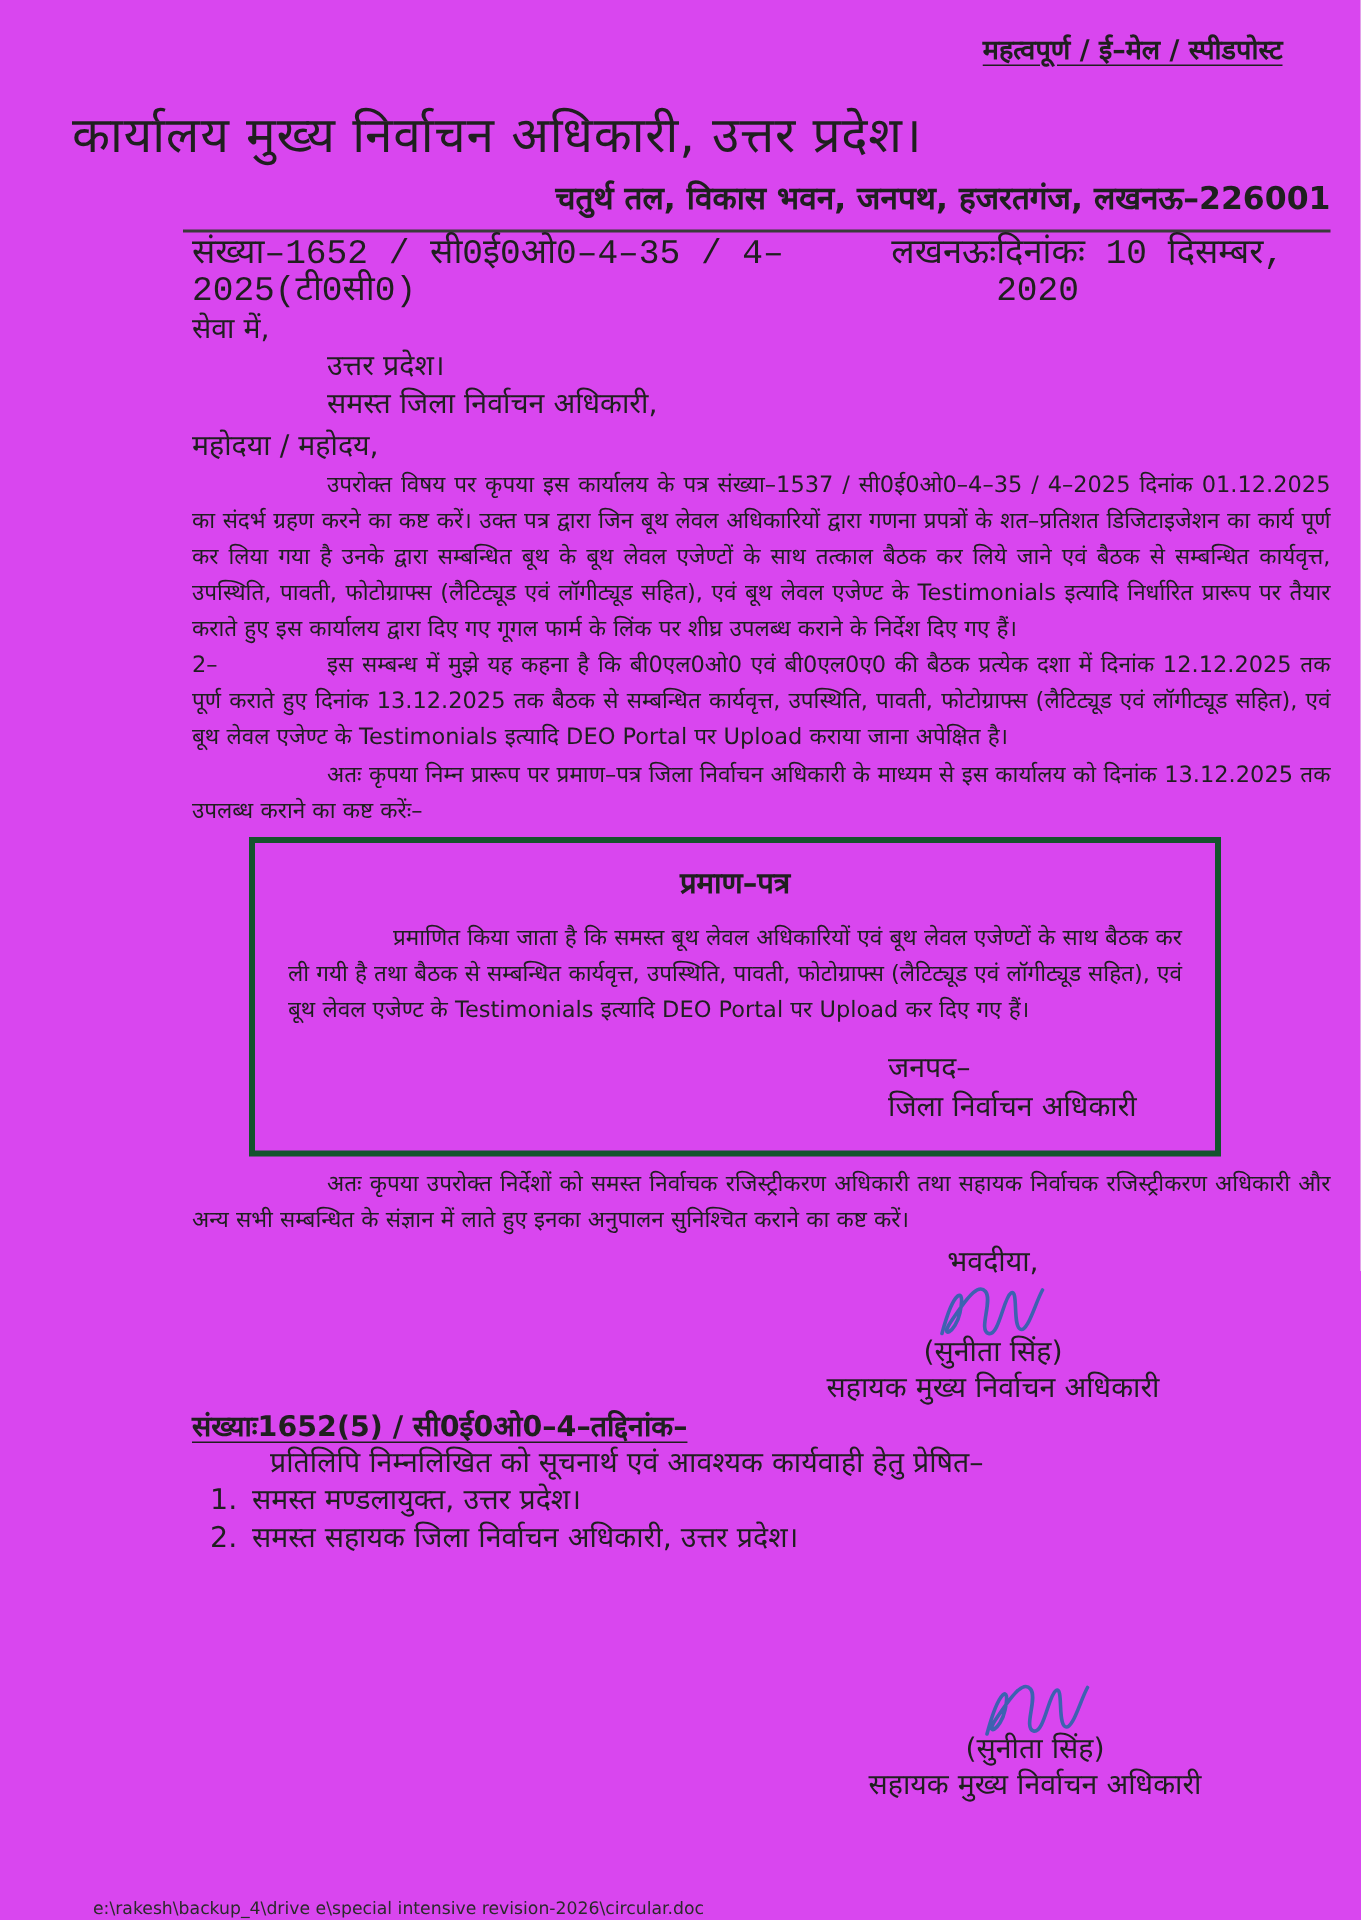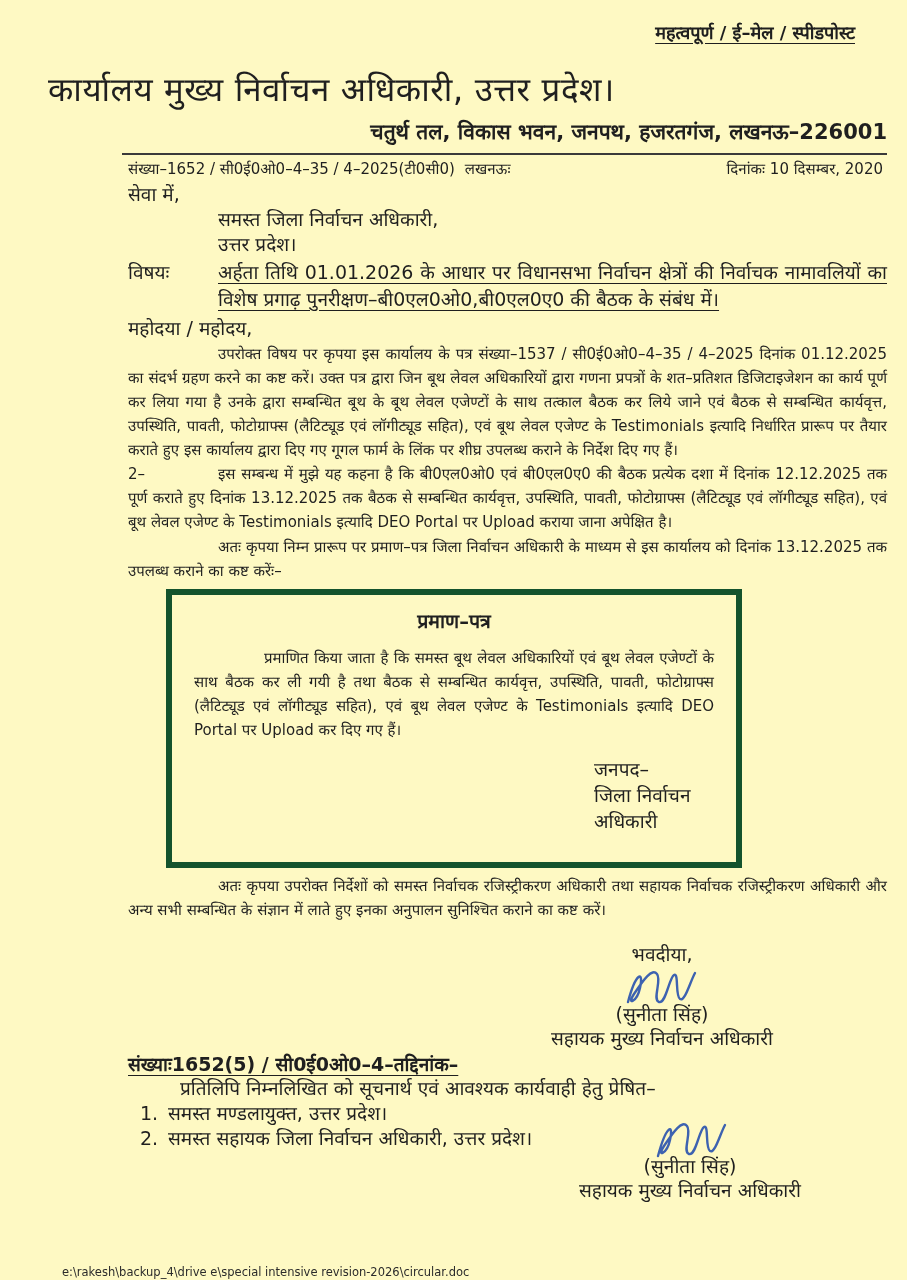--- a/index.html
+++ b/index.html
@@ -22,46 +22,46 @@
   .office-title {
     text-align:left; font-size:33px; font-weight:400;
     margin-top:22px; margin-left:-80px; letter-spacing:.5px;
   }
   .office-address {
     text-align:right; font-size:21px; font-weight:700;
     margin-top:6px; margin-left:-80px;
   }
   .rule { border-top:2.5px solid #3a3a3a; margin:8px 0 2px -6px; }
   .body-text { font-size:15px; line-height:24px; }
-  .ref-row { display:flex; font-size:15px; font-weight:500; line-height:25px; }
+  .ref-row { display:flex; font-size:23px; font-weight:500; line-height:25px;font-family:Liberation Mono, monospace; }
   .ref-row .place { margin-left:10px; }
   .ref-row .spacer { flex:1; }
   .ref-row .date { margin-right:4px; }
   .addr-indent { margin-left:90px; line-height:25px; font-size:19px; }
   .salutation { line-height:25px; font-size:19px; }
   .subject-block { position:relative; margin-top:2px; }
   .subject-label { position:absolute; left:0; top:0; font-size:19px; font-weight:500; }
   .subject-text {
     margin-left:90px; font-size:19px; font-weight:500; line-height:27px;
     text-align:justify; text-decoration:underline; text-underline-offset:4px;
   }
   .greeting { font-size:19px; line-height:26px; margin-top:2px; }
   .para { text-align:justify; text-indent:90px; margin-top:1px; }
   .para-numbered { position:relative; text-align:justify; text-indent:90px; }
   .para-num { position:absolute; left:0; top:0; text-indent:0; }
   .cert-box {
-    width:576px; margin:6px 0 6px 38px;
-    border:6px solid #14532d;
-    padding:12px 22px 28px 22px;
+    width:648px; margin:6px 0 6px 38px;
+    border:4px solid #14532d;
+    padding:12px 22px 16px 22px;
   }
   .cert-title { text-align:center; font-size:19.5px; font-weight:700; margin-bottom:12px; }
   .cert-body { text-align:justify; text-indent:70px; }
   .cert-sign { margin-left:400px; margin-top:14px; line-height:26px; font-size:19px; }
   .closing-block {
-    width:330px; margin:20px 60px 0 auto;
+    width:330px; margin:4px 60px 0 auto;
     text-align:center; font-size:19px; line-height:24px;
   }
   .sig-svg { display:block; margin:-2px auto -6px auto; }
   .copy-ref {
     font-size:19px; font-weight:700; line-height:24px; margin-top:2px;
     text-decoration:underline; text-underline-offset:4px;
   }
   .copy-intro { margin-left:52px; font-size:19px; line-height:25px; }
   .copy-item { display:flex; font-size:19px; line-height:25px; }
   .copy-item .num { width:40px; padding-left:12px; flex:0 0 auto; }
@@ -71,45 +71,41 @@
   }
   .footer-path {
     position:absolute; left:62px; top:1265px;
     font-size:11.5px; color:#2b2b2b;
     font-family:"DejaVu Sans","Liberation Sans",sans-serif;
   }
 </style>
 </head>
 <body>
 
-<div class="page" style="color: rgb(31, 31, 31); background: #fef9c3;">
+<div class="page" style="color: rgb(31, 31, 31); background: #d946ef;">
   <div class="content">
 
     <div class="dispatch">महत्वपूर्ण / ई–मेल / स्पीडपोस्ट</div>
 
     <div class="office-title">कार्यालय मुख्य निर्वाचन अधिकारी, उत्तर प्रदेश।</div>
     <div class="office-address">चतुर्थ तल, विकास भवन, जनपथ, हजरतगंज, लखनऊ–226001</div>
 
     <div class="rule"></div>
 
     <div class="ref-row">
       <span>संख्या–1652 / सी0ई0ओ0–4–35 / 4–2025(टी0सी0)</span>
       <span class="place">लखनऊः</span>
       <span class="spacer"></span>
       <span class="date">दिनांकः 10 दिसम्बर, 2020</span>
     </div>
 
     <div class="salutation">सेवा में,</div>
+    <div class="addr-indent">उत्तर प्रदेश।</div>
     <div class="addr-indent">समस्त जिला निर्वाचन अधिकारी,</div>
-    <div class="addr-indent">उत्तर प्रदेश।</div>
 
-    <div class="subject-block">
-      <span class="subject-label">विषयः</span>
-      <div class="subject-text">अर्हता तिथि 01.01.2026 के आधार पर विधानसभा निर्वाचन क्षेत्रों की निर्वाचक नामावलियों का विशेष प्रगाढ़ पुनरीक्षण–बी0एल0ओ0,बी0एल0ए0 की बैठक के संबंध में।</div>
-    </div>
 
     <div class="greeting">महोदया / महोदय,</div>
 
     <div class="para body-text">उपरोक्त विषय पर कृपया इस कार्यालय के पत्र संख्या–1537 / सी0ई0ओ0–4–35 / 4–2025 दिनांक 01.12.2025 का संदर्भ ग्रहण करने का कष्ट करें। उक्त पत्र द्वारा जिन बूथ लेवल अधिकारियों द्वारा गणना प्रपत्रों के शत–प्रतिशत डिजिटाइजेशन का कार्य पूर्ण कर लिया गया है उनके द्वारा सम्बन्धित बूथ के बूथ लेवल एजेण्टों के साथ तत्काल बैठक कर लिये जाने एवं बैठक से सम्बन्धित कार्यवृत्त, उपस्थिति, पावती, फोटोग्राफ्स (लैटिट्यूड एवं लॉगीट्यूड सहित), एवं बूथ लेवल एजेण्ट के Testimonials इत्यादि निर्धारित प्रारूप पर तैयार कराते हुए इस कार्यालय द्वारा दिए गए गूगल फार्म के लिंक पर शीघ्र उपलब्ध कराने के निर्देश दिए गए हैं।</div>
 
     <div class="para-numbered body-text">
       <span class="para-num">2–</span>
       <span>इस सम्बन्ध में मुझे यह कहना है कि बी0एल0ओ0 एवं बी0एल0ए0 की बैठक प्रत्येक दशा में दिनांक 12.12.2025 तक पूर्ण कराते हुए दिनांक 13.12.2025 तक बैठक से सम्बन्धित कार्यवृत्त, उपस्थिति, पावती, फोटोग्राफ्स (लैटिट्यूड एवं लॉगीट्यूड सहित), एवं बूथ लेवल एजेण्ट के Testimonials इत्यादि DEO Portal पर Upload कराया जाना अपेक्षित है।</span>
     </div>
 

